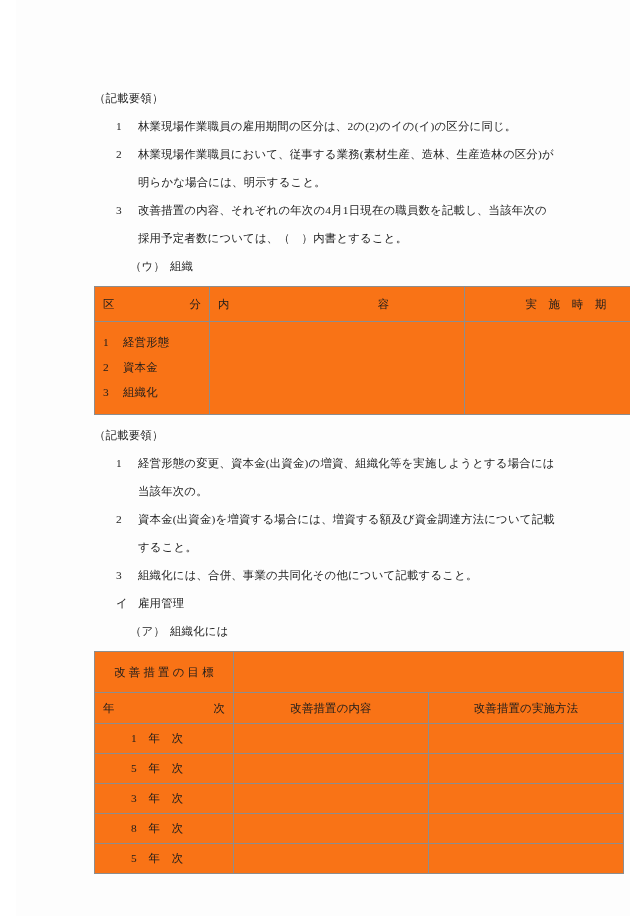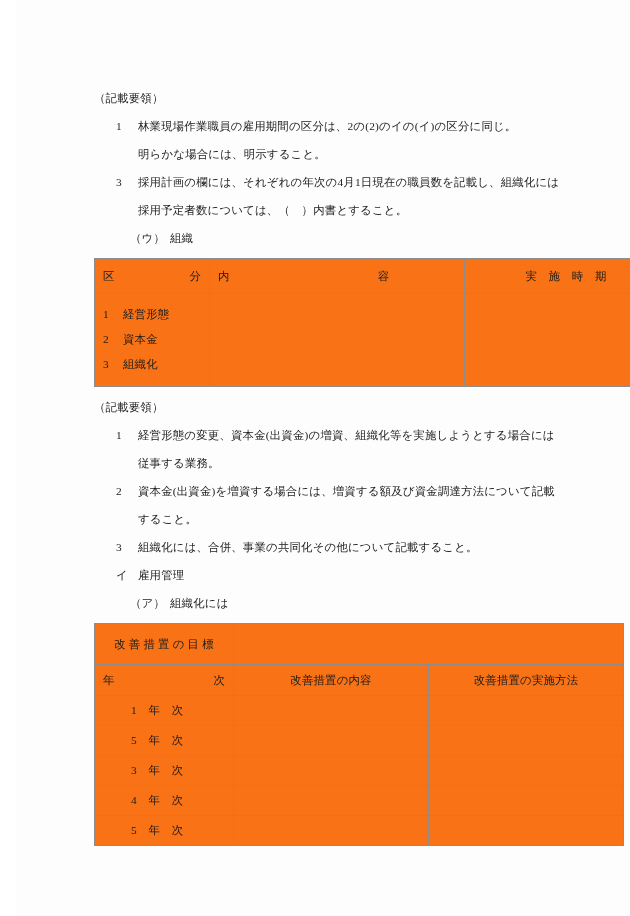--- a/index.html
+++ b/index.html
@@ -132,24 +132,27 @@
 
 <div class="page">
   <div class="content">
 
     <div class="line lvl-heading">（記載要領）</div>
 
     <div class="line lvl-num">
       <span class="num">1</span><span>林業現場作業職員の雇用期間の区分は、2の(2)のイの(イ)の区分に同じ。</span>
     </div>
 
+    <div class="line lvl-num">
+      <span class="num">2</span><span>林業現場作業職員において、従事する業務(素材生産、造林、生産造林の区分)が</span>
+    </div>
     <div class="line lvl-cont">明らかな場合には、明示すること。</div>
 
     <div class="line lvl-num">
-      <span class="num">3</span><span>採用計画の欄には、それぞれの年次の4月1日現在の職員数を記載し、組織化には</span>
+      <span class="num">3</span><span>改善措置の内容、それぞれの年次の4月1日現在の職員数を記載し、当該年次の</span>
     </div>
     <div class="line lvl-cont">採用予定者数については、（　）内書とすること。</div>
 
     <div class="line lvl-paren">
       <span class="mk-wide">（ウ）</span><span>組織</span>
     </div>
 
     <table class="doc-table" id="table-org">
       <tbody>
           <tr class="hdr-row">
@@ -181,21 +184,21 @@
     </tbody>
       </table>
 
     <div class="gap-sm"></div>
 
     <div class="line lvl-heading">（記載要領）</div>
 
     <div class="line lvl-num">
       <span class="num">1</span><span>経営形態の変更、資本金(出資金)の増資、組織化等を実施しようとする場合には</span>
     </div>
-    <div class="line lvl-cont">従事する業務。</div>
+    <div class="line lvl-cont">当該年次の。</div>
 
     <div class="line lvl-num">
       <span class="num">2</span><span>資本金(出資金)を増資する場合には、増資する額及び資金調達方法について記載</span>
     </div>
     <div class="line lvl-cont">すること。</div>
 
     <div class="line lvl-num">
       <span class="num">3</span><span>組織化には、合併、事業の共同化その他について記載すること。</span>
     </div>
 
@@ -236,21 +239,21 @@
         <td class="c-nenji t-left">5　年　次</td>
         <td class="c-naiyo"></td>
         <td class="c-houhou"></td>
       </tr>
       <tr class="year-row">
         <td class="c-nenji t-left">3　年　次</td>
         <td class="c-naiyo"></td>
         <td class="c-houhou"></td>
       </tr>
       <tr class="year-row">
-        <td class="c-nenji t-left">4　年　次</td>
+        <td class="c-nenji t-left">8　年　次</td>
         <td class="c-naiyo"></td>
         <td class="c-houhou"></td>
       </tr>
       <tr class="year-row">
         <td class="c-nenji t-left">5　年　次</td>
         <td class="c-naiyo"></td>
         <td class="c-houhou"></td>
       </tr>
     </tbody>
       </table>

